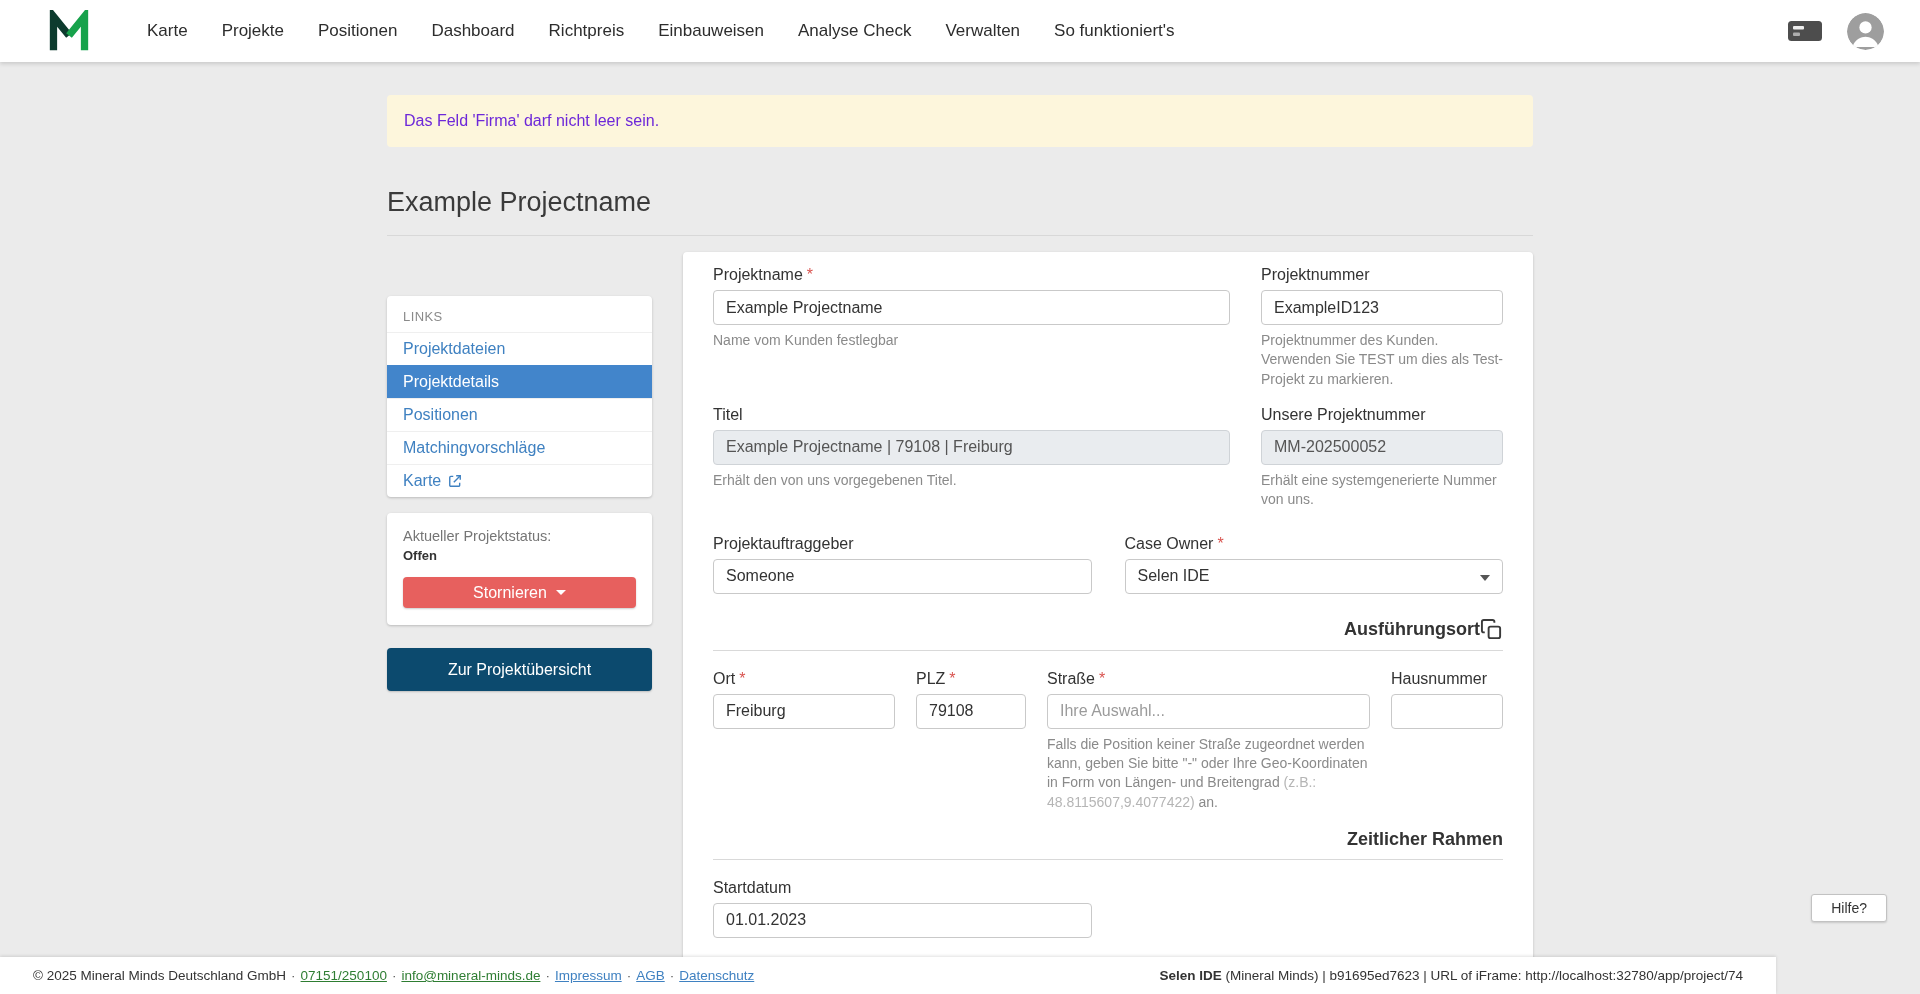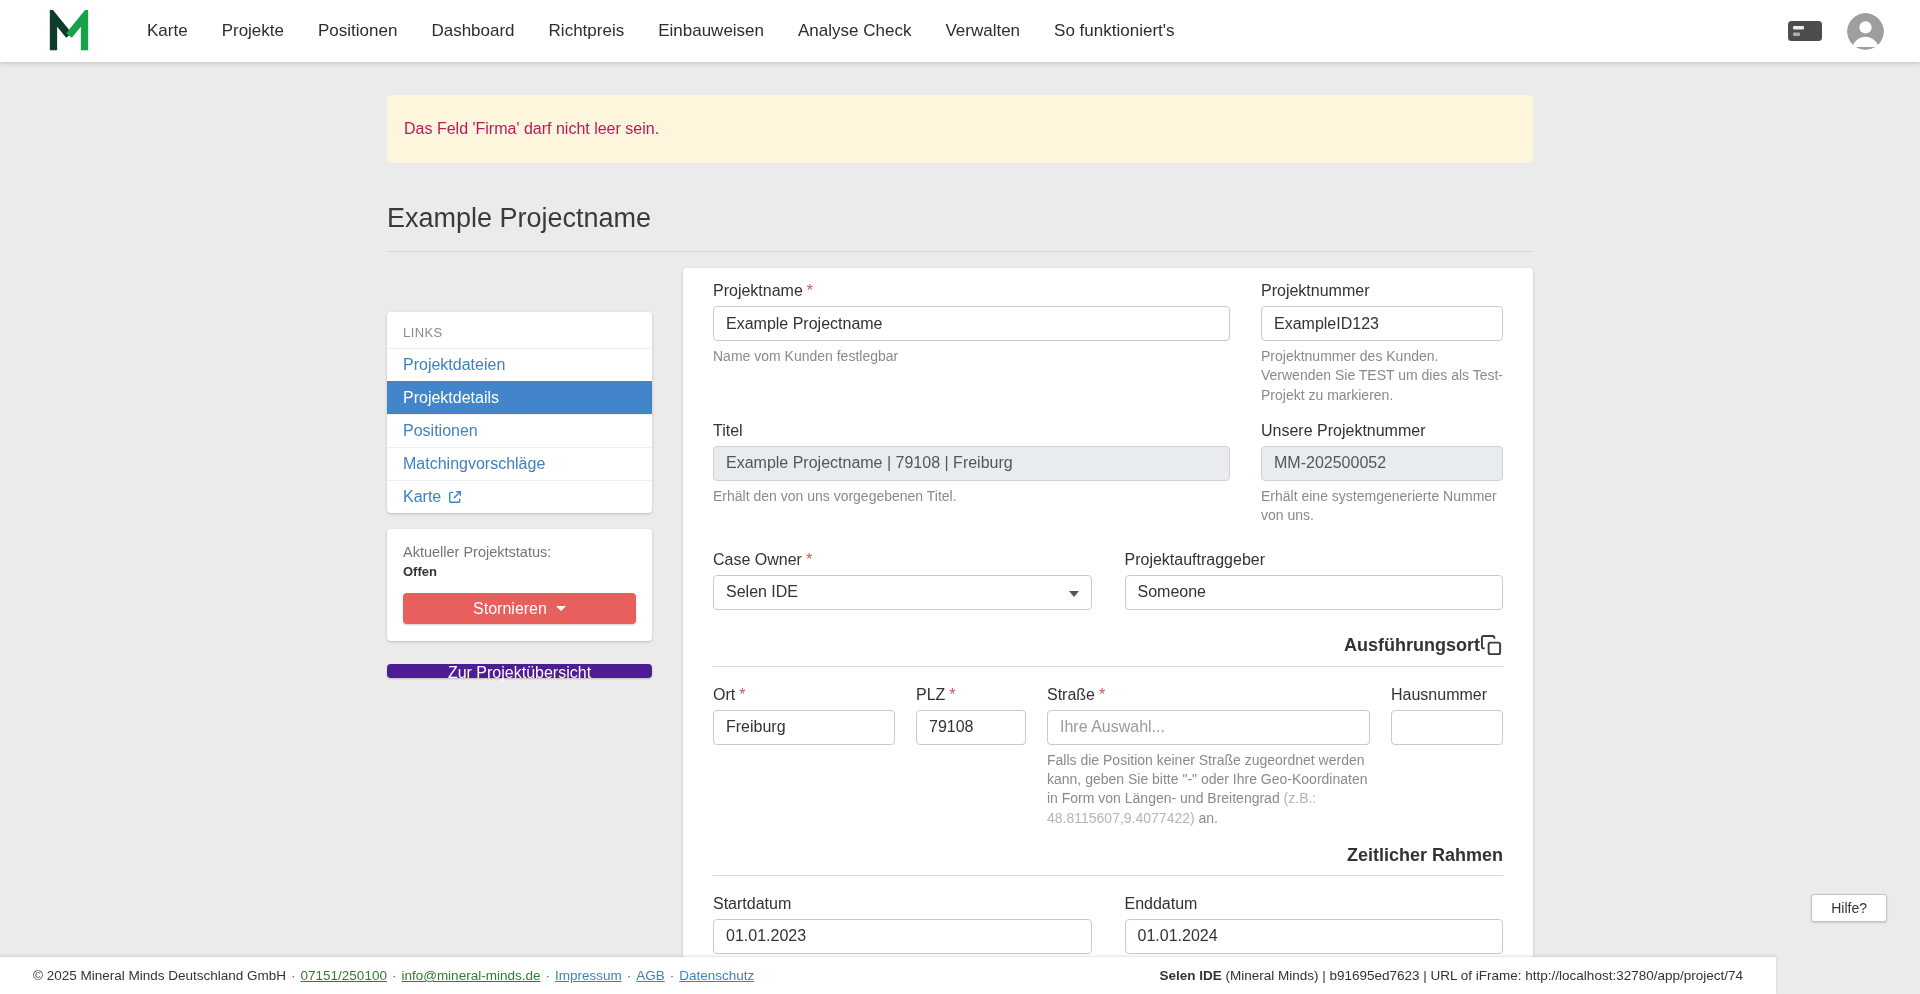--- a/index.html
+++ b/index.html
@@ -23,21 +23,21 @@
   .nav-links { display: flex; align-items: center; gap: 34px; }
   .nav-item { font-size: 17px; font-weight: 500; color: #2d2d2d; white-space: nowrap; }
   .nav-right { margin-left: auto; display: flex; align-items: center; gap: 24px; }
   .icon-btn { cursor: pointer; display: flex; align-items: center; }
   .avatar { width: 37px; height: 37px; border-radius: 50%; overflow: hidden; cursor: pointer; }
 
   
   .container { width: 1146px; margin: 0 auto; }
   .alert {
     margin-top: 33px; background: #fdf6dc; border-radius: 4px;
-    padding: 25px 17px; font-size: 16px; color: #be185d;
+    padding: 17px 17px; font-size: 16px; color: #6d28d9;
   }
   .page-title {
     margin-top: 40px; font-size: 27px; font-weight: 500; color: #3a3a3a;
     padding-bottom: 17px; border-bottom: 1px solid #d8d8d8;
   }
   .content-row { display: flex; gap: 31px; margin-top: 16px; align-items: flex-start; }
 
   .card {
     background: #fff; border-radius: 4px;
     box-shadow: 0 1px 3px rgba(0,0,0,.14), 0 1px 2px rgba(0,0,0,.08);
@@ -64,21 +64,21 @@
     border: none; border-radius: 4px; font-size: 16px; font-family: inherit;
     cursor: pointer; display: flex; align-items: center; justify-content: center;
     box-shadow: 0 1px 2px rgba(0,0,0,.2);
   }
   .caret {
     display: inline-block; width: 0; height: 0; margin-left: 9px;
     border-left: 5px solid transparent; border-right: 5px solid transparent;
     border-top: 5px solid #fff;
   }
   .btn-gray {
-    margin-top: 23px; width: 100%; height: 14px; background: #4c1d95; color: #fff;
+    margin-top: 23px; width: 100%; height: 43px; background: #0c4a6e; color: #fff;
     border: none; border-radius: 4px; font-size: 16px; font-family: inherit;
     cursor: pointer; box-shadow: 0 1px 2px rgba(0,0,0,.2);
   }
 
   
   .form-card { flex: 1; padding: 14px 30px 23px; }
   .form-row { display: grid; }
   .row-main { grid-template-columns: 517px 1fr; gap: 31px; margin-bottom: 17px; }
   .row-titel { grid-template-columns: 517px 1fr; gap: 31px; margin-bottom: 25px; }
   .row-half { grid-template-columns: 1fr 1fr; gap: 33px; }
@@ -240,31 +240,31 @@
         </div>
         <div class="field">
           <label>Unsere Projektnummer</label>
           <input type="text" disabled="" value="MM-202500052" style="">
           <div class="help">Erhält eine systemgenerierte Nummer von uns.</div>
         </div>
       </div>
 
       <div class="form-row row-half row-owner">
         <div class="field">
+          <label>Projektauftraggeber</label>
+          <input type="text" value="Someone" style="">
+        </div>
+        <div class="field">
           <label>
             <span>Case Owner</span><span class="req">*</span>
           </label>
           <div class="select">
             <span>Selen IDE</span>
             <span class="chevron"></span>
           </div>
-        </div>
-        <div class="field">
-          <label>Projektauftraggeber</label>
-          <input type="text" value="Someone" style="">
         </div>
       </div>
 
       <div class="section-head section-gap">
         <h2>Ausführungsort</h2>
         <span class="copy-btn">
           <svg width="23" height="23" viewBox="0 0 24 24" fill="none" stroke="#3a3a3a" stroke-width="2">
             <rect x="9" y="9" width="12" height="12" rx="2"></rect>
             <path d="M5 15H4a2 2 0 0 1-2-2V4a2 2 0 0 1 2-2h9a2 2 0 0 1 2 2v1"></path>
           </svg>
@@ -301,24 +301,20 @@
       <div class="section-head section-gap-2">
         <h2>Zeitlicher Rahmen</h2>
       </div>
       <hr class="sec">
 
       <div class="form-row row-half">
         <div class="field">
           <label>Startdatum</label>
           <input type="text" value="01.01.2023" style="">
         </div>
-        <div class="field">
-          <label>Enddatum</label>
-          <input type="text" value="01.01.2024" style="">
-        </div>
       </div>
 
     </section>
   </div>
 </main>
 
 <button class="help-btn">Hilfe?</button>
 
 <footer class="footer">
   <div class="footer-left">

